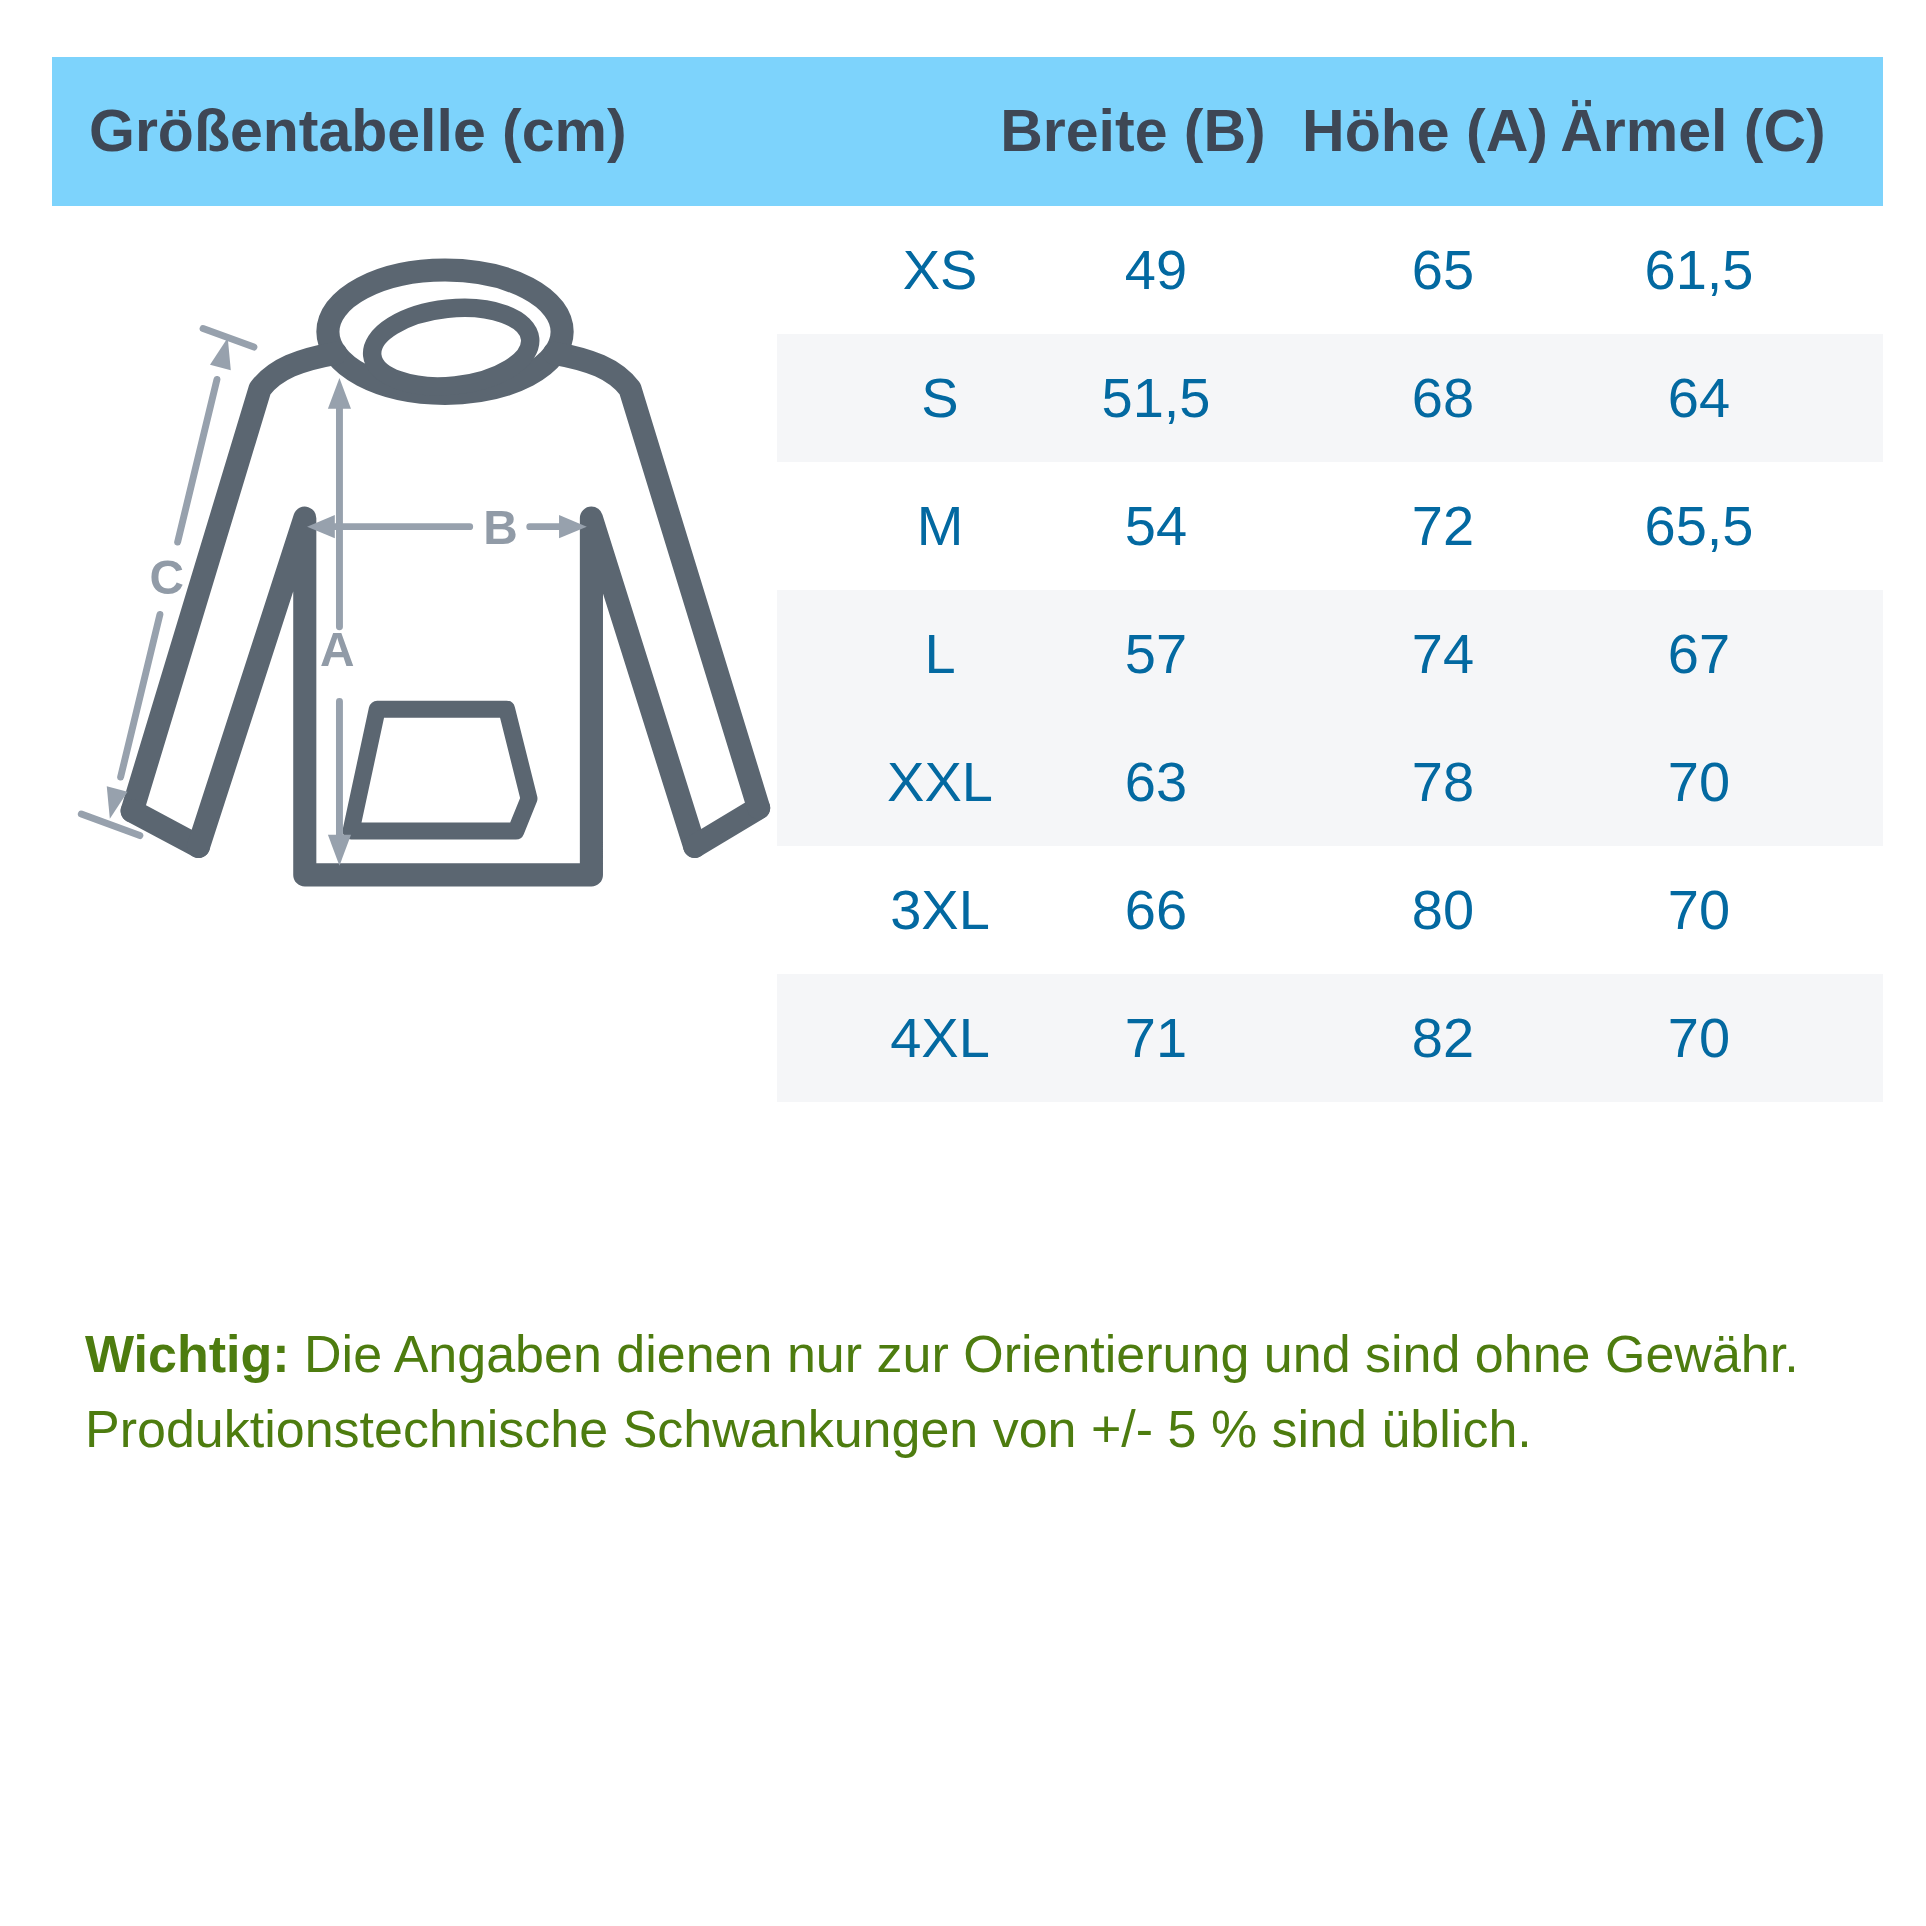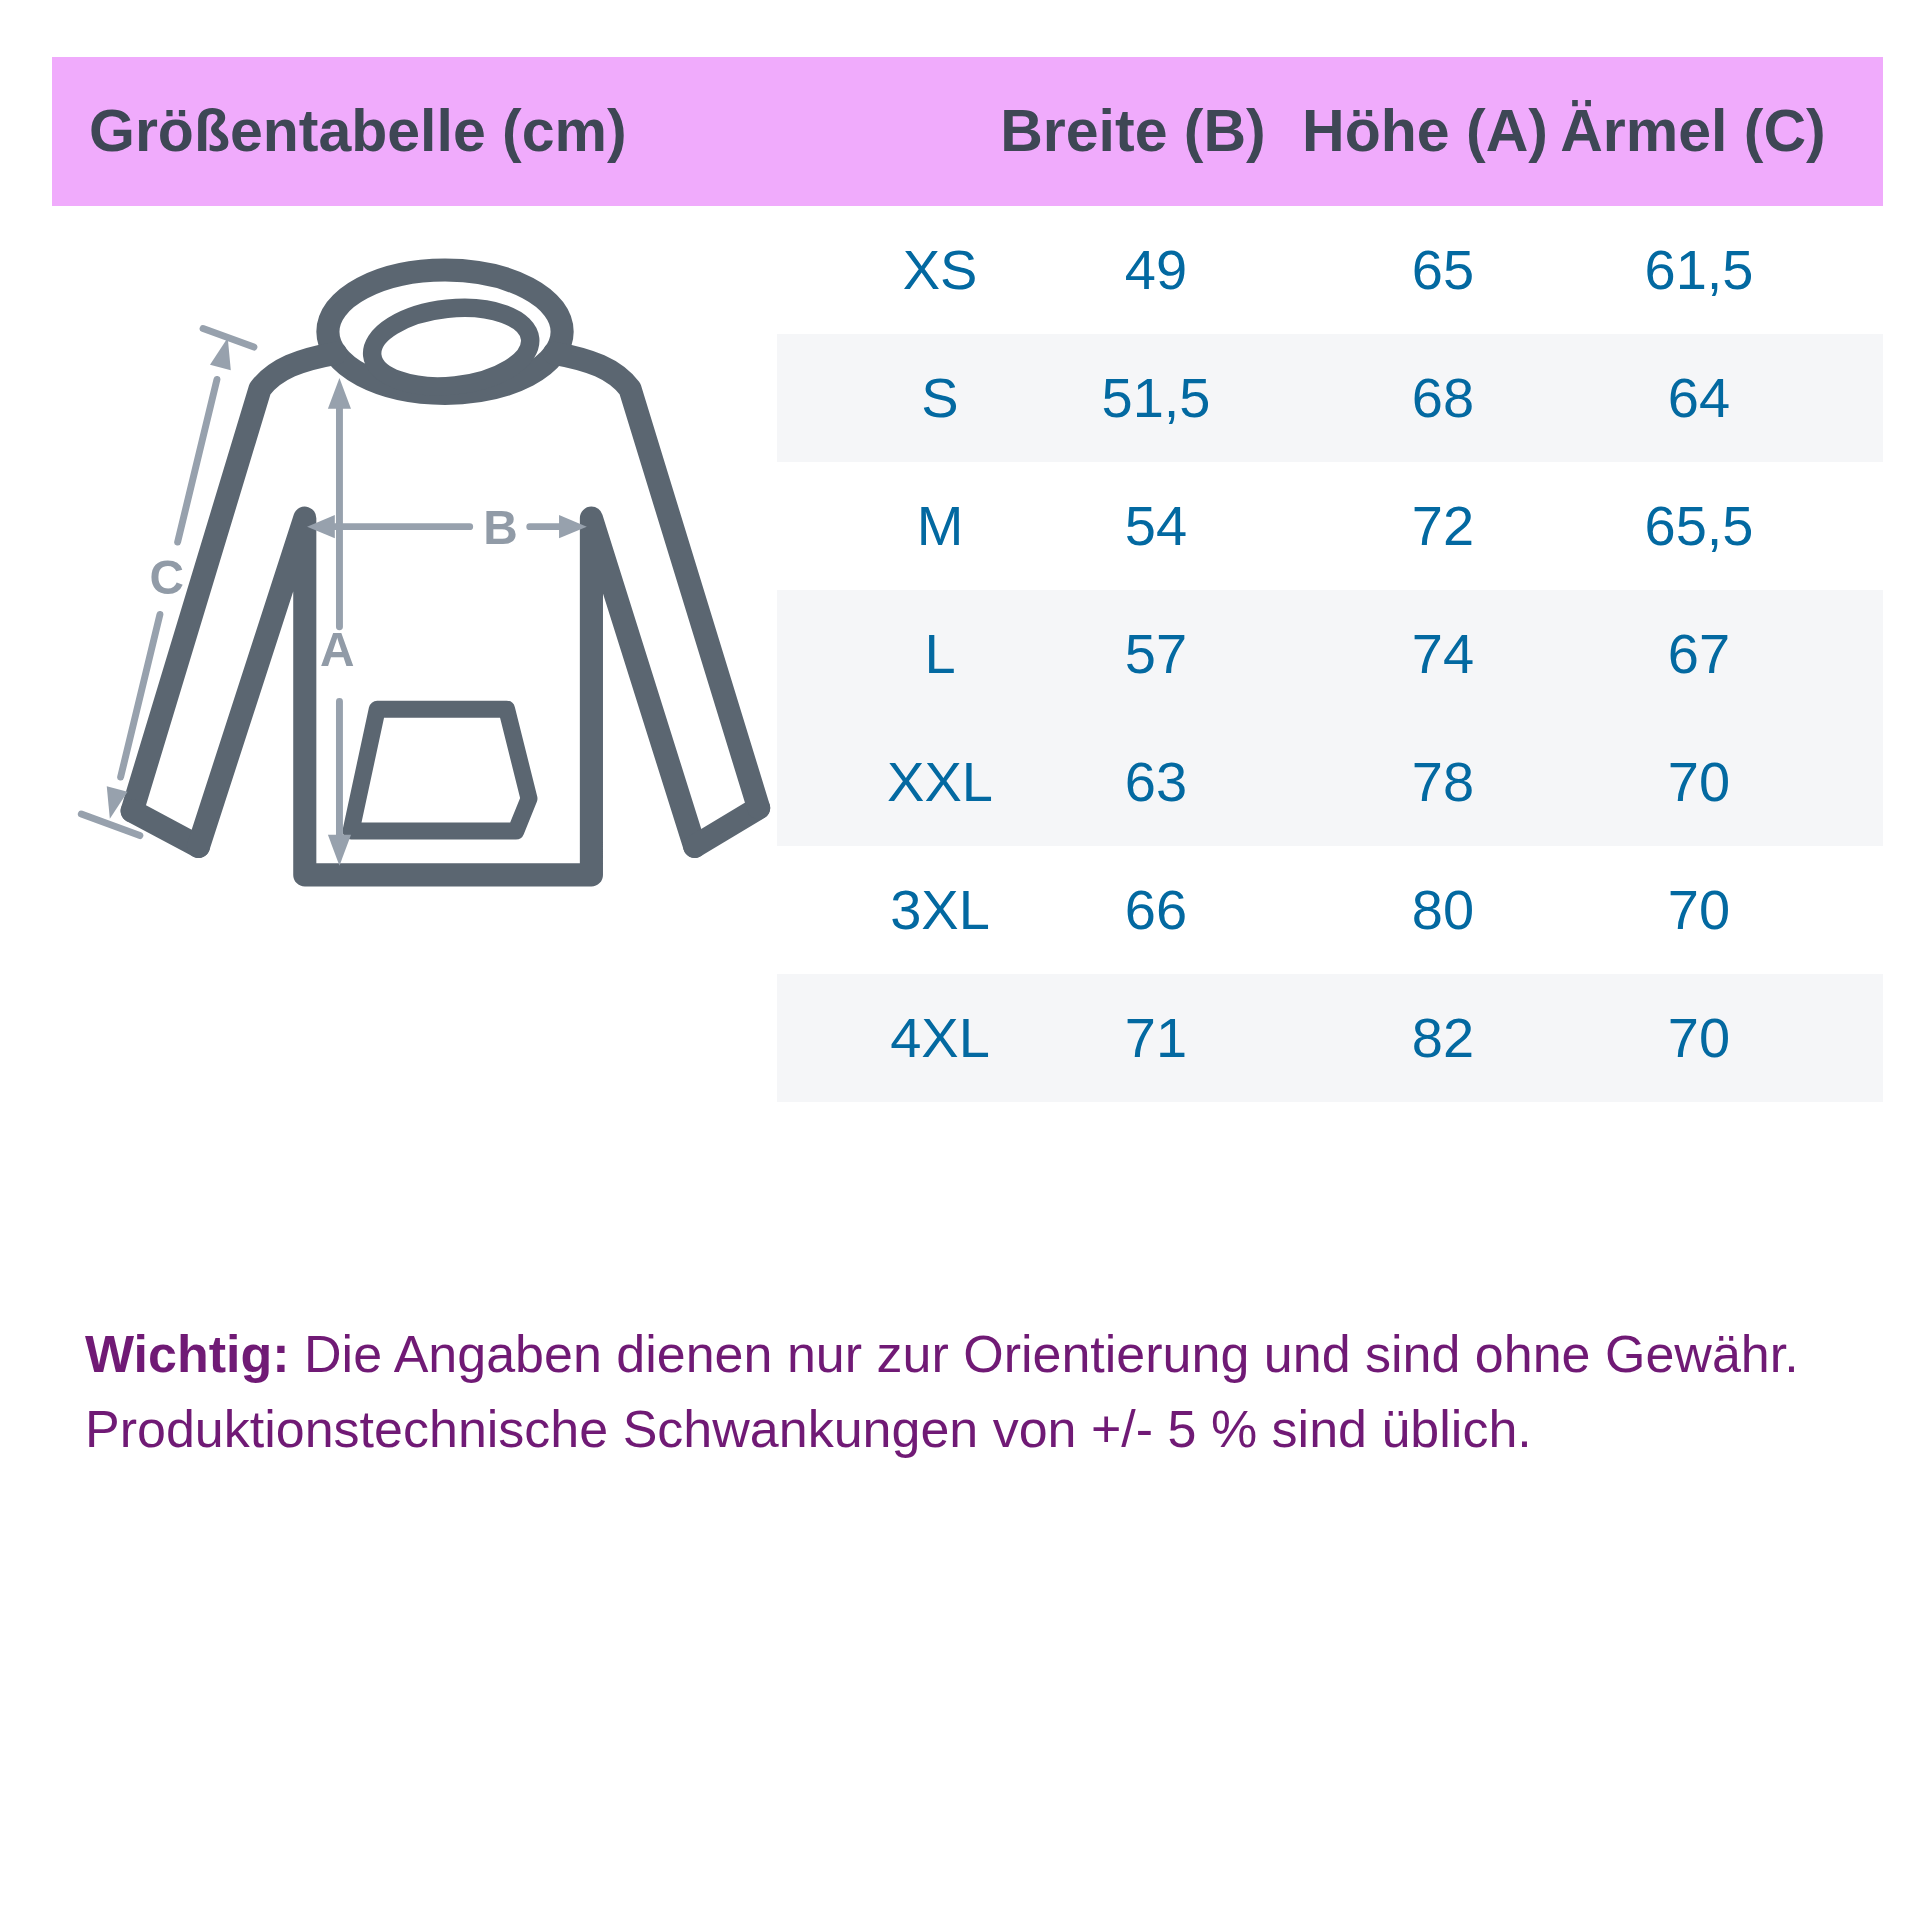--- a/index.html
+++ b/index.html
@@ -1,20 +1,20 @@
 <!DOCTYPE html>
 <html style="font-size:12.3px"><head>
 <meta charset="utf-8">
 <style>
   html,body{margin:0;padding:0;background:#ffffff;}
   body{width:1926px;height:1926px;font-family:"Liberation Sans",sans-serif;}
   #canvas{position:relative;width:1926px;height:1926px;background:#ffffff;overflow:hidden;}
 
   
-  .band{position:absolute;left:52px;top:57px;width:1831px;height:149px;background:#f0abfc;}
+  .band{position:absolute;left:52px;top:57px;width:1831px;height:149px;background:#7dd3fc;}
   .title{position:absolute;left:37px;top:0;height:149px;line-height:149px;
          font-size:59px;font-weight:bold;color:#3e4755;white-space:nowrap;}
   .colh{position:absolute;top:0;height:149px;line-height:149px;font-size:59px;
         font-weight:bold;color:#3e4755;transform:translateX(-50%);white-space:nowrap;}
   .colh.c1{left:1081px;}
   .colh.c2{left:1373px;}
   .colh.c3{left:1641px;}
 
   
   .rows{position:absolute;left:777px;top:206px;width:1106px;}
@@ -30,21 +30,21 @@
   
   .diagram{position:absolute;left:69px;top:216px;width:732px;height:686px;}
   .outline{stroke:#5b6671;fill:none;stroke-linecap:round;stroke-linejoin:round;}
   .measure{stroke:#97a1ad;fill:none;stroke-linecap:round;}
   .mhead{fill:#97a1ad;stroke:none;}
   .mlabel{fill:#919ba7;font-family:"Liberation Sans",sans-serif;font-size:62px;
           font-weight:bold;text-anchor:middle;}
 
   
   .footer{position:absolute;left:85px;top:1265px;width:1795px;font-size:52px;
-          line-height:75px;color:#701a75;}
+          line-height:75px;color:#4d7c0f;}
   .footer .bold{font-weight:bold;}
   .footer .line2{display:block;}
 </style>
 </head>
 <body>
 
 <div id="canvas">
 
   <div class="band">
     <div class="title">Größentabelle (cm)</div>

